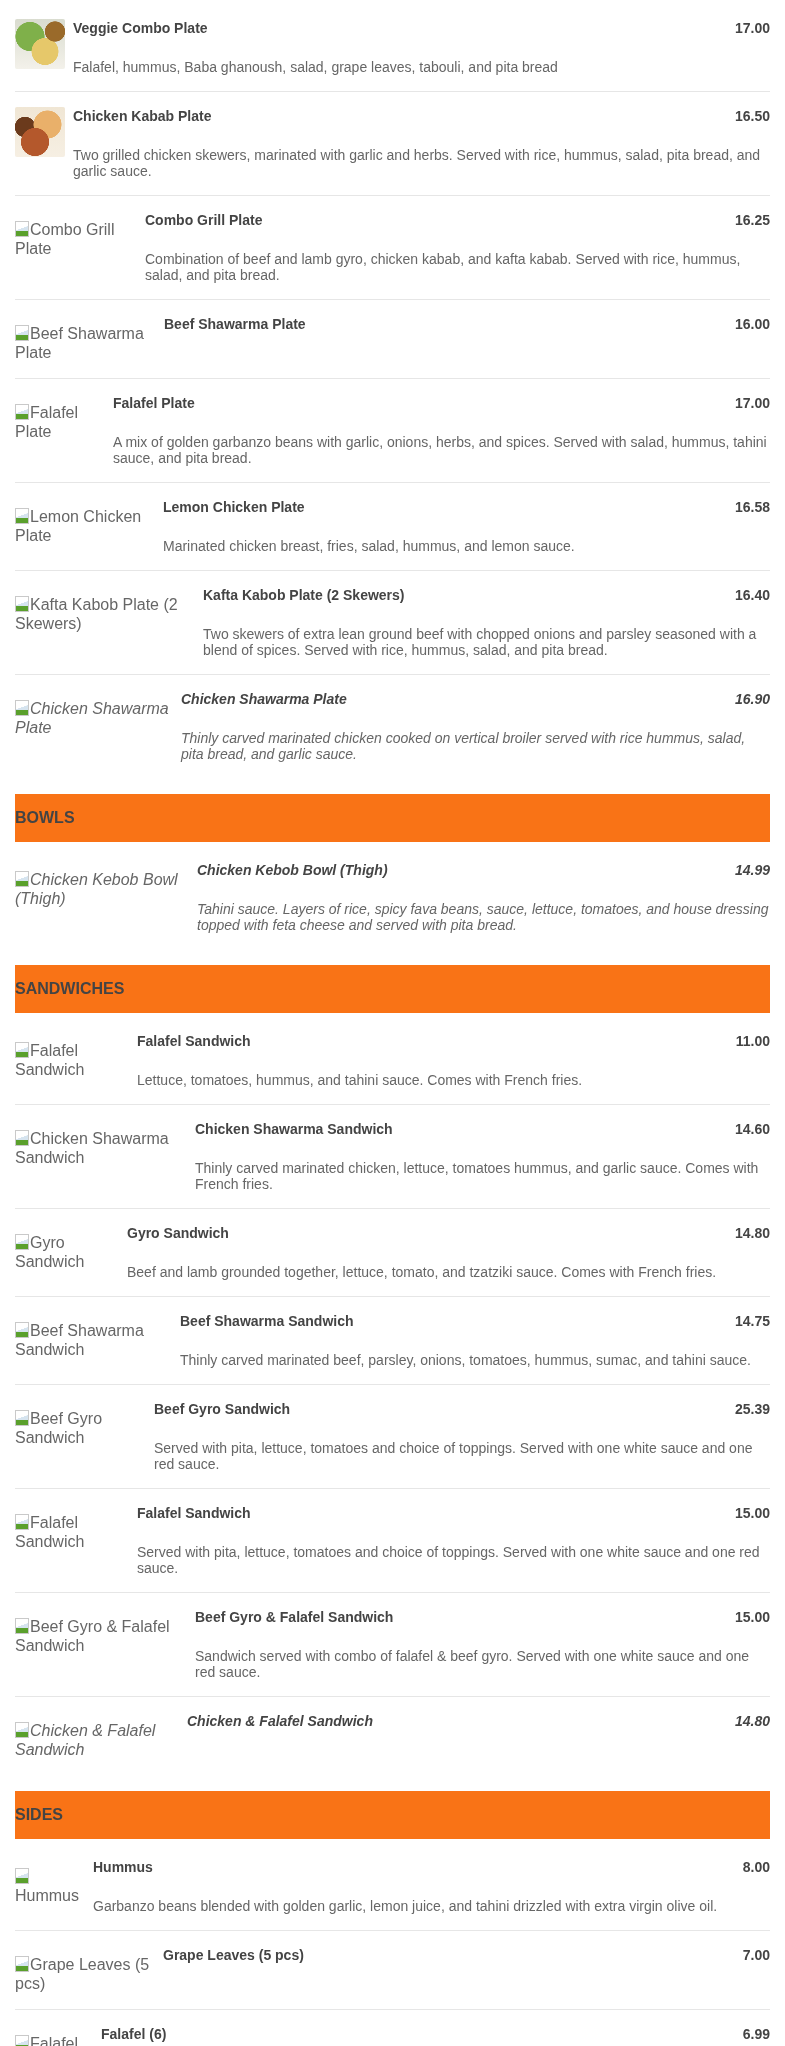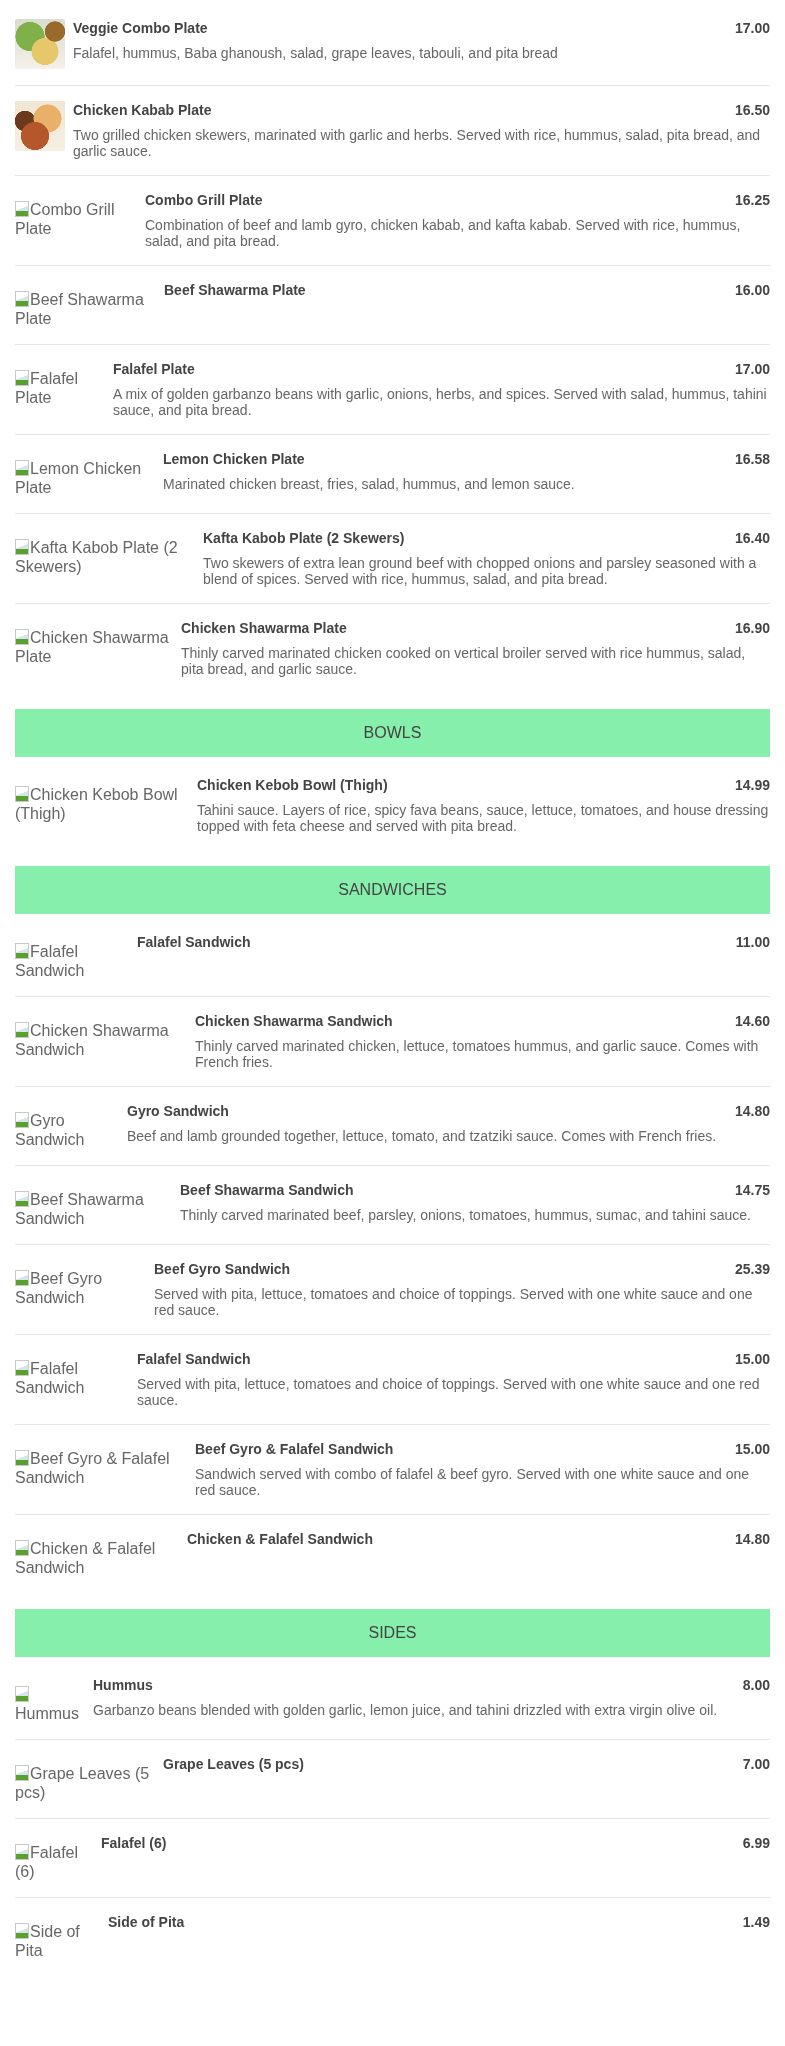--- a/index.html
+++ b/index.html
@@ -5,21 +5,21 @@
   * { box-sizing: border-box; margin: 0; padding: 0; }
   html, body { width: 785px; background: #ffffff; }
   body { font-family: "Liberation Sans", sans-serif; color: #555; }
   .menu { padding: 16px 15px; }
   .item {
     display: flex; align-items: flex-start;
     padding: 3px 0 16px 0;
     border-bottom: 1px solid #e6e6e6;
     margin-bottom: 12px;
   }
-  .item.last-in-section { border-bottom: none; margin-bottom: 0; }
+  .item.last-in-section { border-bottom: none; margin-bottom: 0; font-style: italic; }
   .thumb {
     flex: 0 0 auto; width: 50px; height: 50px; margin-right: 8px; border-radius: 2px;
     overflow: hidden; position: relative;
   }
   .thumb.photo-veggie { background:
       radial-gradient(circle at 80% 25%, #9a6a2a 0 18%, transparent 19%),
       radial-gradient(circle at 60% 65%, #e6c86a 0 30%, transparent 31%),
       radial-gradient(circle at 30% 35%, #7fb04a 0 30%, transparent 31%),
       linear-gradient(#d9dccf, #f3f1ea); }
   .thumb.photo-kabab { background:
@@ -34,24 +34,24 @@
   .broken .bi {
     display: inline-block; width: 14px; height: 16px; vertical-align: -2px; margin-right: 1px;
     background: linear-gradient(160deg, #ffffff 0 45%, transparent 46%),
                 linear-gradient(to top, #5aa02c 0 35%, #d6e4ef 36%);
     border: 1px solid #c9c9c9;
   }
   .body { flex: 1 1 auto; min-width: 0; }
   .head { display: flex; justify-content: space-between; align-items: baseline; }
   .name { font-weight: bold; font-size: 14px; color: #444; line-height: 18px; }
   .price { font-weight: bold; font-size: 14px; color: #444; line-height: 18px; margin-left: 10px; }
-  .desc { font-size: 14px; color: #666; line-height: 16px; margin-top: 8px; }
+  .desc { font-size: 14px; color: #666; line-height: 16px; margin-top: 22px; }
   .section {
-    background: #86efac; height: 48px; line-height: 48px; text-align: center;
-    font-weight: normal; font-size: 16px; color: #444; margin: 16px 0 16px 0;
+    background: #f97316; height: 48px; line-height: 48px; text-align: left;
+    font-weight: bold; font-size: 16px; color: #444; margin: 16px 0 16px 0;
   }
   .footer { background: #3b3e43; margin-top: 60px; padding: 0 15px; height: 264px; position: relative; }
   .foot-links { display: flex; padding-top: 36px; font-size: 13px; color: #c7c8ca; }
 </style>
 </head>
 <body>
 
 <div class="menu">
 
   <div class="item">
@@ -147,20 +147,21 @@
   </div>
 
   <div class="section">SANDWICHES</div>
   <div class="item">
     <div class="broken" style="width:114px"><span class="bi"></span><span>Falafel Sandwich</span></div>
     <div class="body">
       <div class="head">
           <span class="name">Falafel Sandwich</span>
           <span class="price">11.00</span>
         </div>
+      <div class="desc">Lettuce, tomatoes, hummus, and tahini sauce. Comes with French fries.</div>
     </div>
   </div>
   <div class="item">
     <div class="broken" style="width:172px"><span class="bi"></span><span>Chicken Shawarma Sandwich</span></div>
     <div class="body">
       <div class="head">
           <span class="name">Chicken Shawarma Sandwich</span>
           <span class="price">14.60</span>
         </div>
       <div class="desc">Thinly carved marinated chicken, lettuce, tomatoes hummus, and garlic sauce. Comes with French fries.</div>

